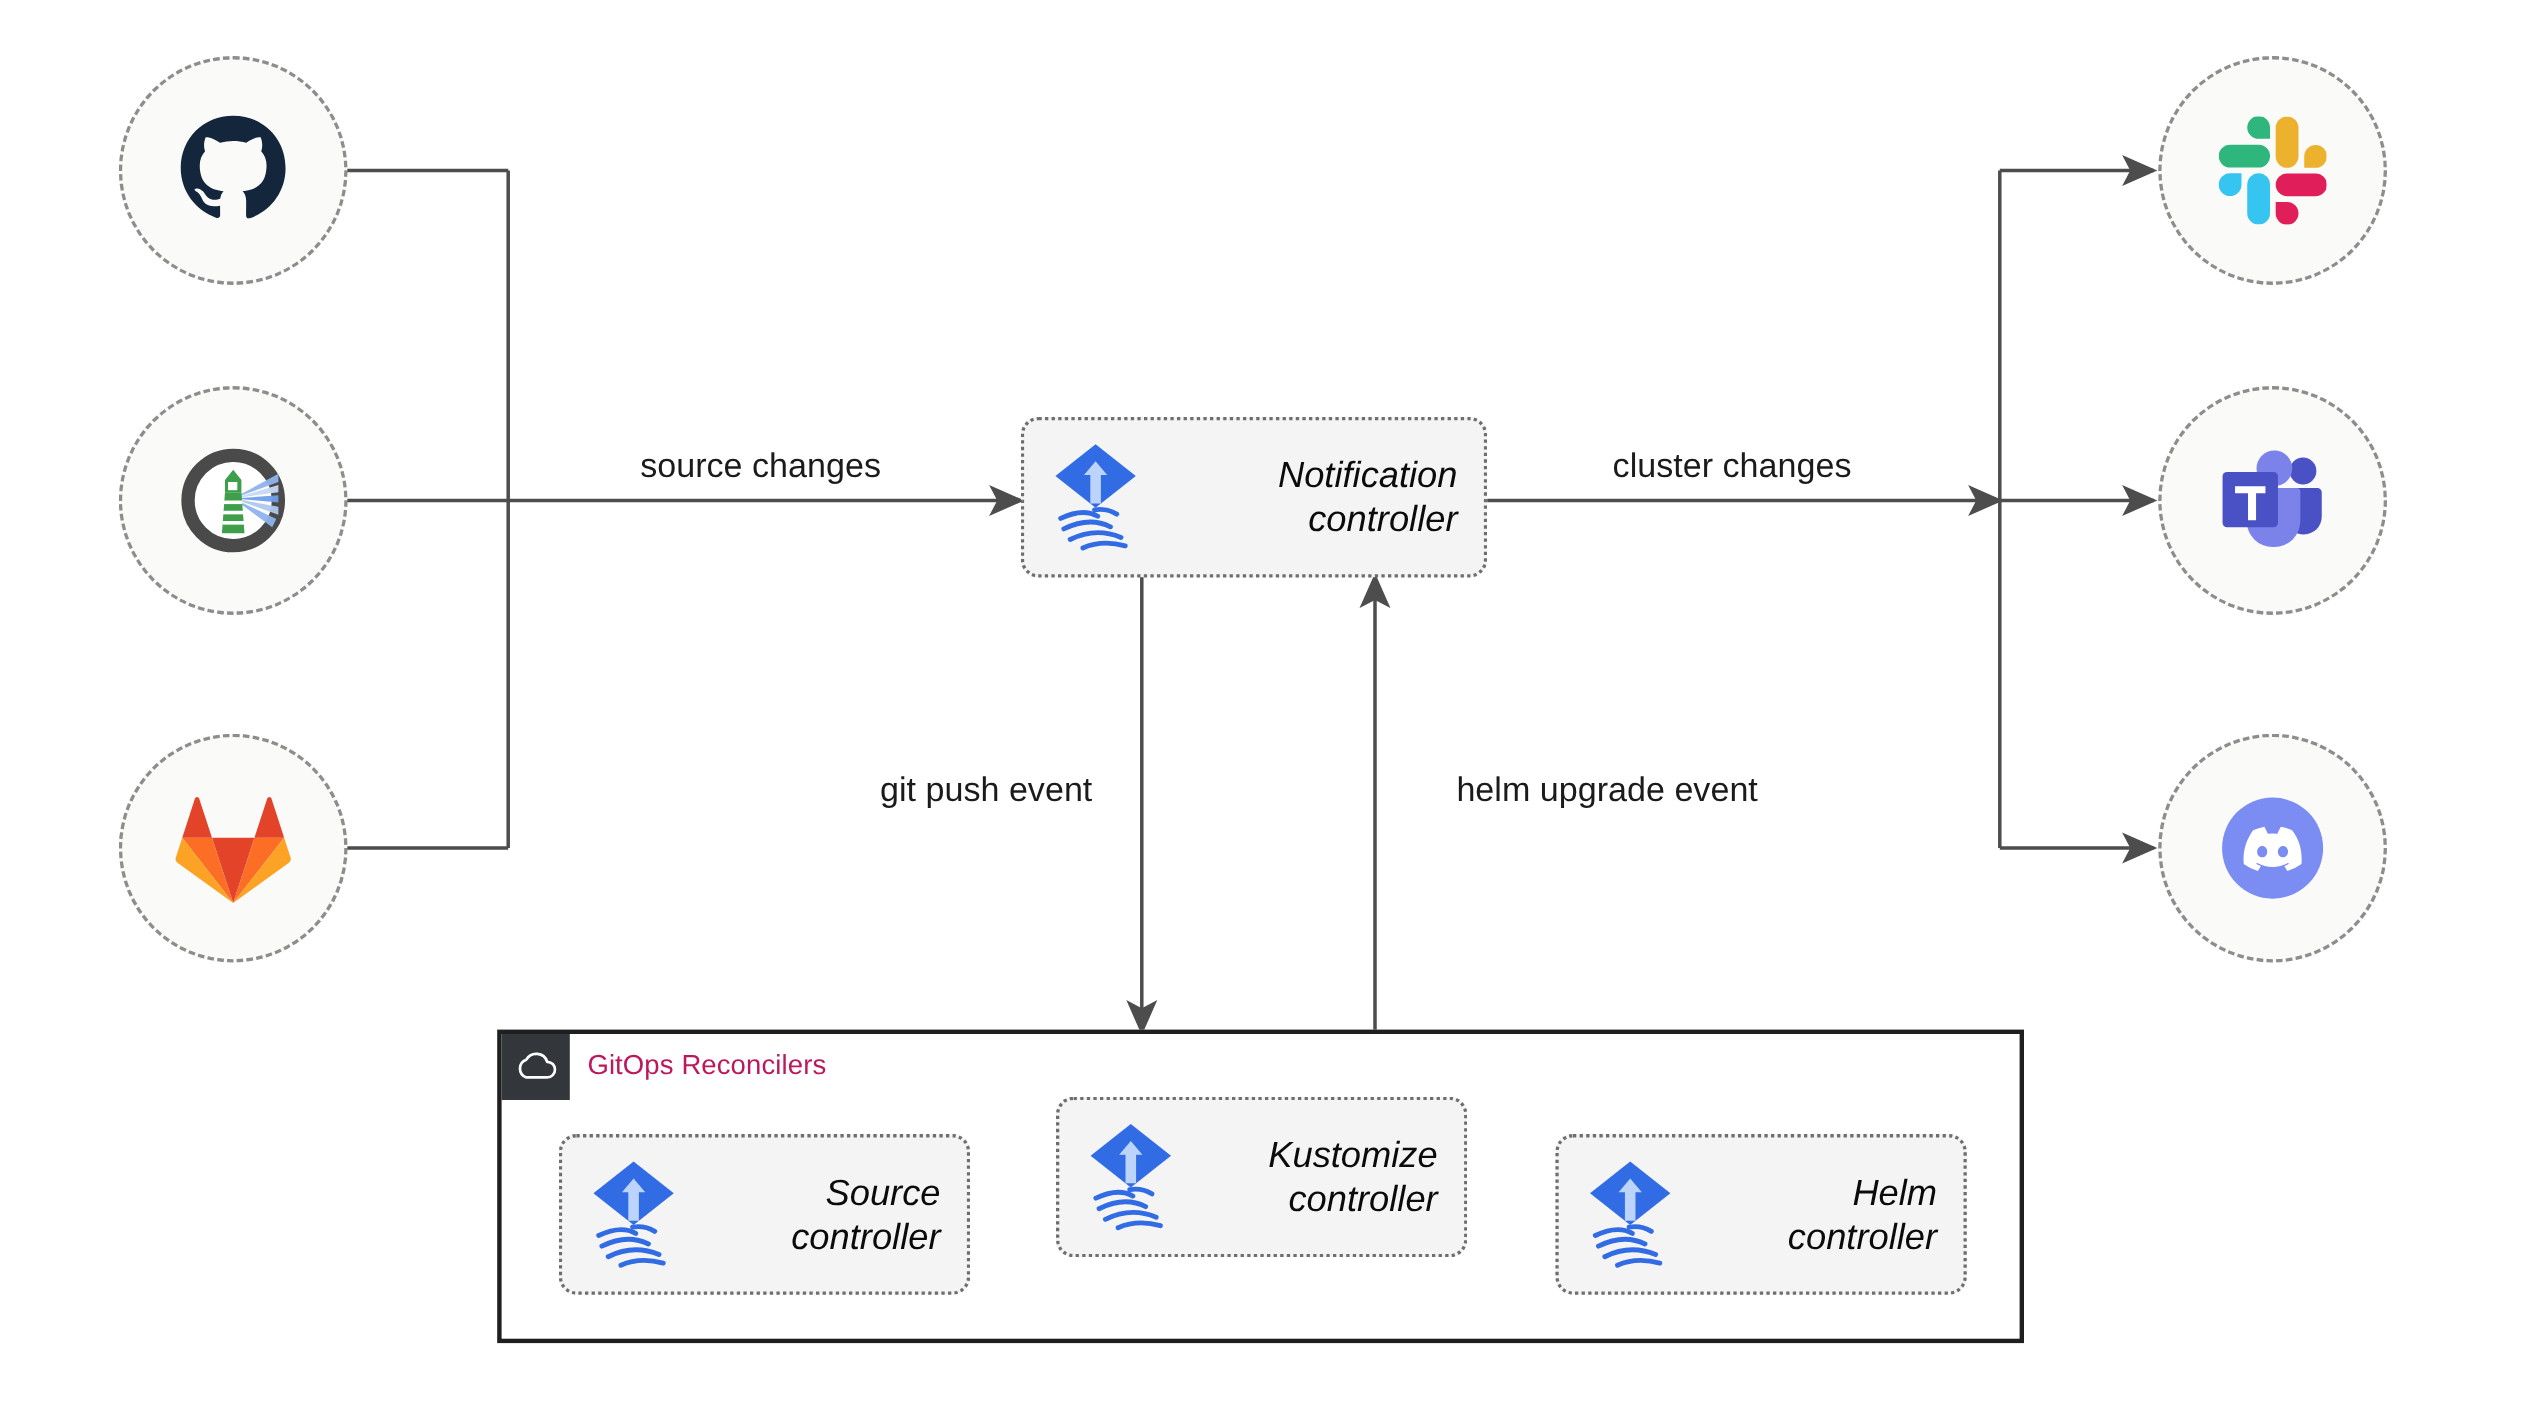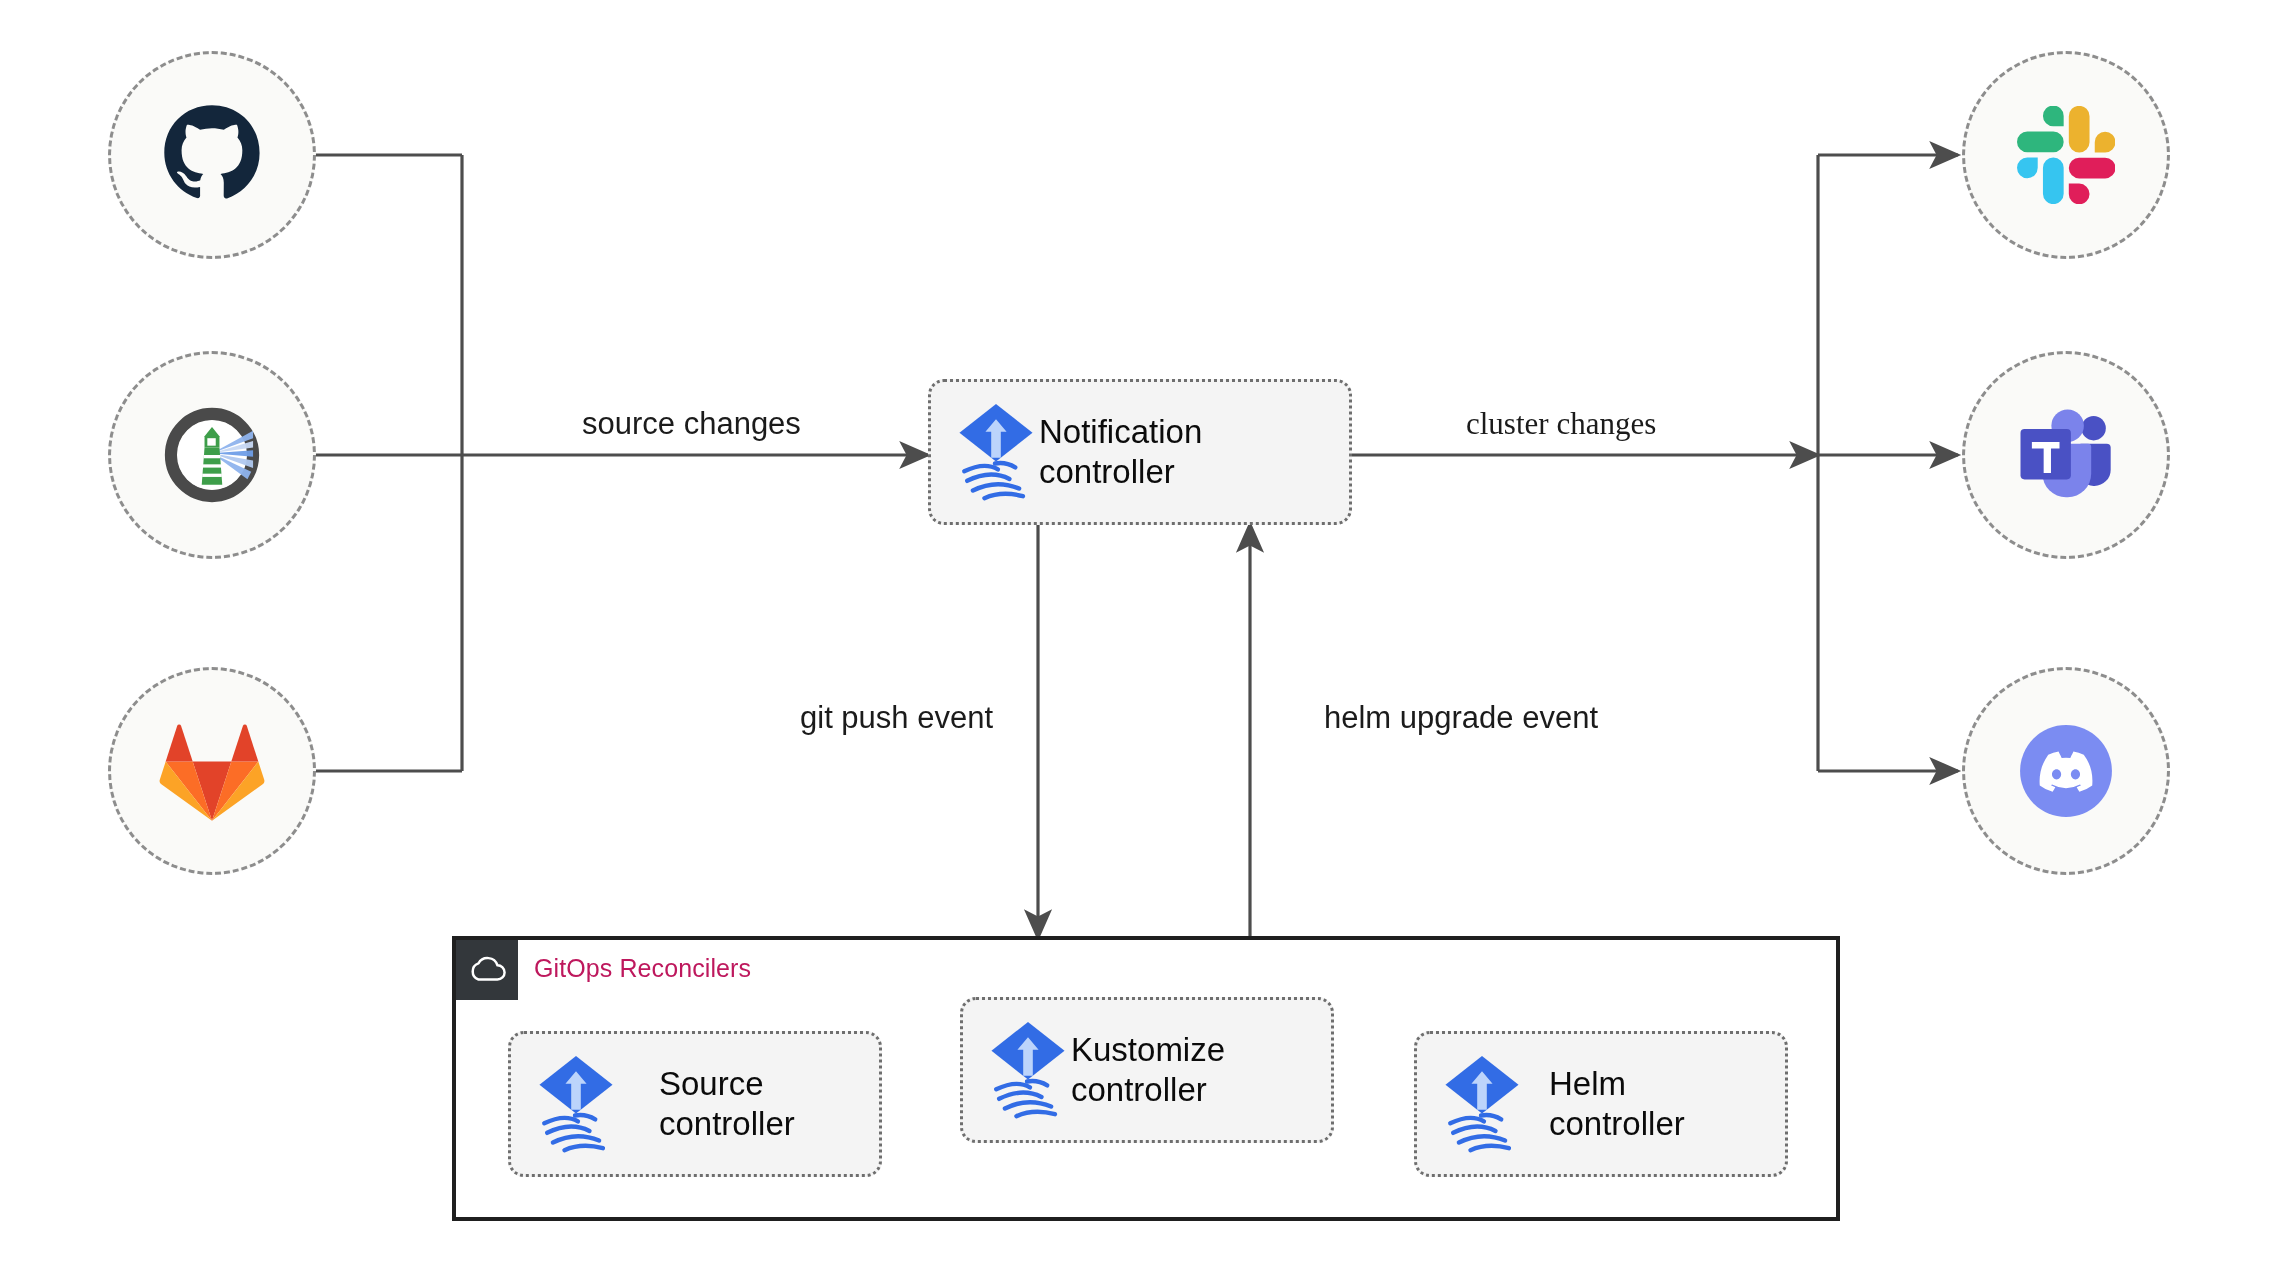--- a/index.html
+++ b/index.html
@@ -60,26 +60,27 @@
   .ctrl-icon {
     flex: 0 0 auto;
     width: 86px;
     height: 100px;
     display: flex;
     align-items: center;
     justify-content: center;
   }
   .ctrl-label {
     flex: 1 1 auto;
-    text-align: left;
+    text-align: right;
     font-size: 33px;
     line-height: 1.22;
     color: #0b0b0b;
     white-space: pre-line;
     padding-right: 6px;
+    font-style: italic;
   }
 
   
   .group-box {
     position: absolute;
     box-sizing: border-box;
     background: #ffffff;
     border: 4px solid #1f1f1f;
   }
   .group-tab {
@@ -302,19 +303,19 @@
           <path d="M41 64 Q52 62 62 68"></path>
         </g>
       </svg>
     </span>
     <span class="ctrl-label">Helm
 controller</span>
   </div>
 
   <div class="edge-label" style="left:582px; top:406px;text-align:right;">source changes</div>
 
-  <div class="edge-label" style="left:1466px; top:406px;font-family:Liberation Serif, serif;">cluster changes</div>
+  <div class="edge-label" style="left:1466px; top:406px;">cluster changes</div>
 
   <div class="edge-label" style="left:800px; top:700px;">git push event</div>
 
   <div class="edge-label" style="left:1324px; top:700px;">helm upgrade event</div>
 
 </div>
 
 </body></html>

